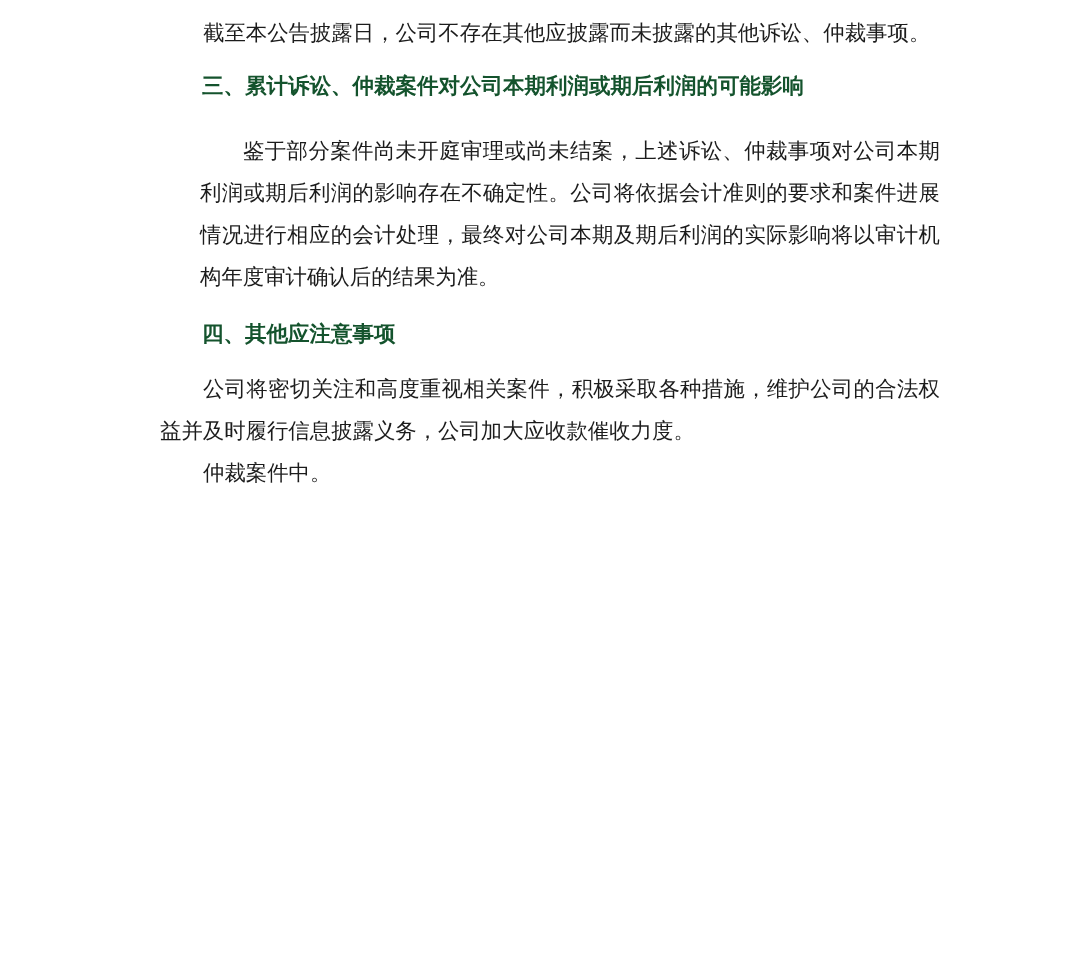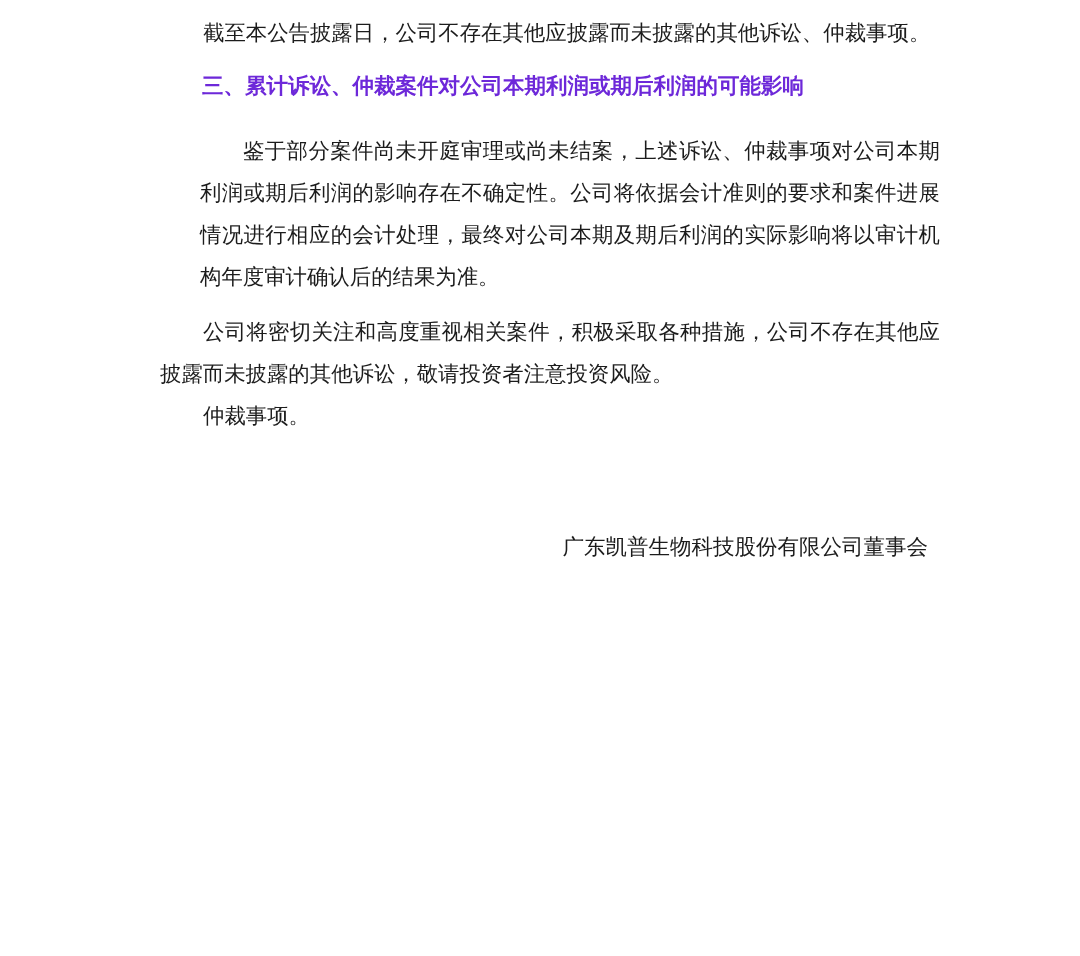--- a/index.html
+++ b/index.html
@@ -31,21 +31,21 @@
     text-indent: 43px;
     word-break: normal;
   }
   .heading {
     margin: 0;
     font-size: 21.5px;
     line-height: 42px;
     font-weight: 700;
     font-family: "Liberation Sans", "DejaVu Sans", sans-serif;
     text-indent: 42px;
-    color: #6d28d9;
+    color: #14532d;
   }
   .heading-three { margin-top: 11px; }
   .para-accum    { margin-top: 13px; }
   .para-pending  { margin-top: 23px; margin-left: 40px; }
   .heading-four  { margin-top: 15px; }
   .para-notice   { margin-top: 13px; }
   .para-closing  { margin-top: 0; }
   .signature {
     margin: 89px 12px 0 auto;
     width: fit-content;
@@ -69,23 +69,23 @@
 <div class="page">
   <div class="content">
 
     <p class="para">截至本公告披露日，公司不存在其他应披露而未披露的其他诉讼、仲裁事项。</p>
 
     <p class="heading heading-three">三、累计诉讼、仲裁案件对公司本期利润或期后利润的可能影响</p>
 
 
     <p class="para para-pending">鉴于部分案件尚未开庭审理或尚未结案，上述诉讼、仲裁事项对公司本期利润或期后利润的影响存在不确定性。公司将依据会计准则的要求和案件进展情况进行相应的会计处理，最终对公司本期及期后利润的实际影响将以审计机构年度审计确认后的结果为准。</p>
 
+    <p class="heading heading-four">四、其他应注意事项</p>
 
-    <p class="para para-notice">公司将密切关注和高度重视相关案件，积极采取各种措施，公司不存在其他应披露而未披露的其他诉讼，敬请投资者注意投资风险。</p>
+    <p class="para para-notice">公司将密切关注和高度重视相关案件，积极采取各种措施，维护公司的合法权益并及时履行信息披露义务，公司加大应收款催收力度。</p>
 
-    <p class="para para-closing">仲裁事项。</p>
+    <p class="para para-closing">仲裁案件中。</p>
 
     <div class="signature">
-      <div class="company">广东凯普生物科技股份有限公司董事会</div>
     </div>
 
   </div>
 </div>
 
 </body></html>

